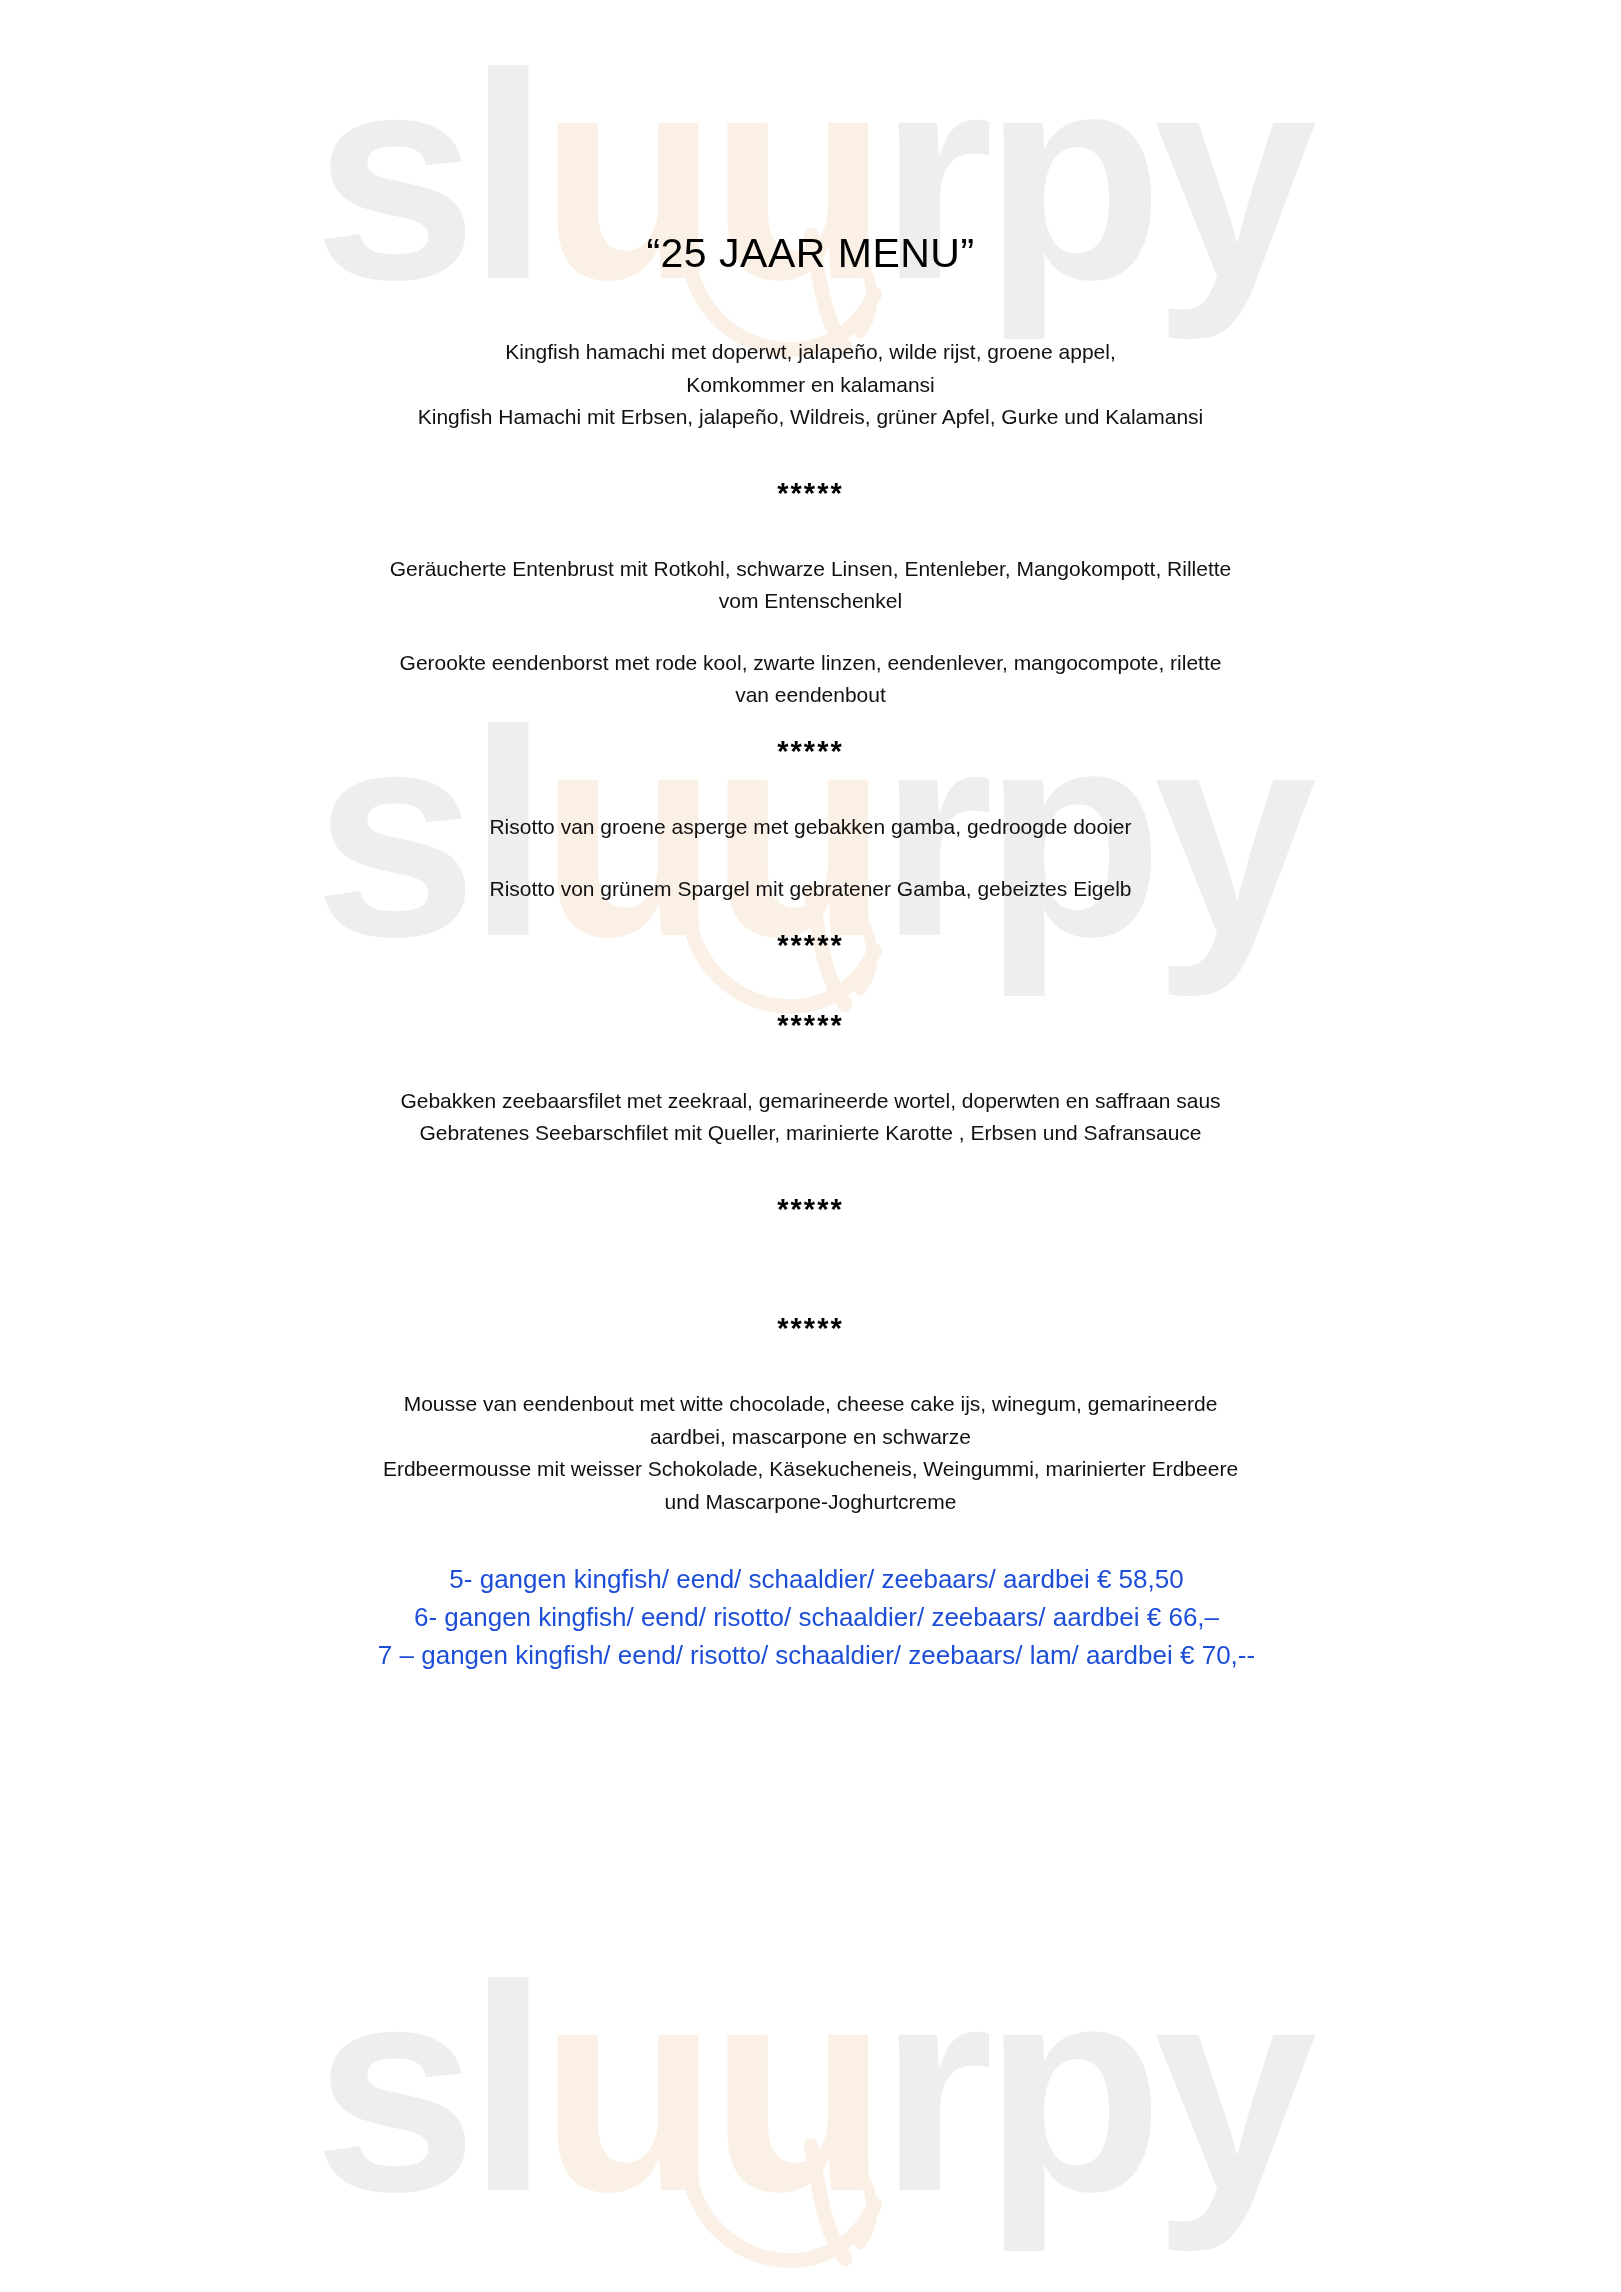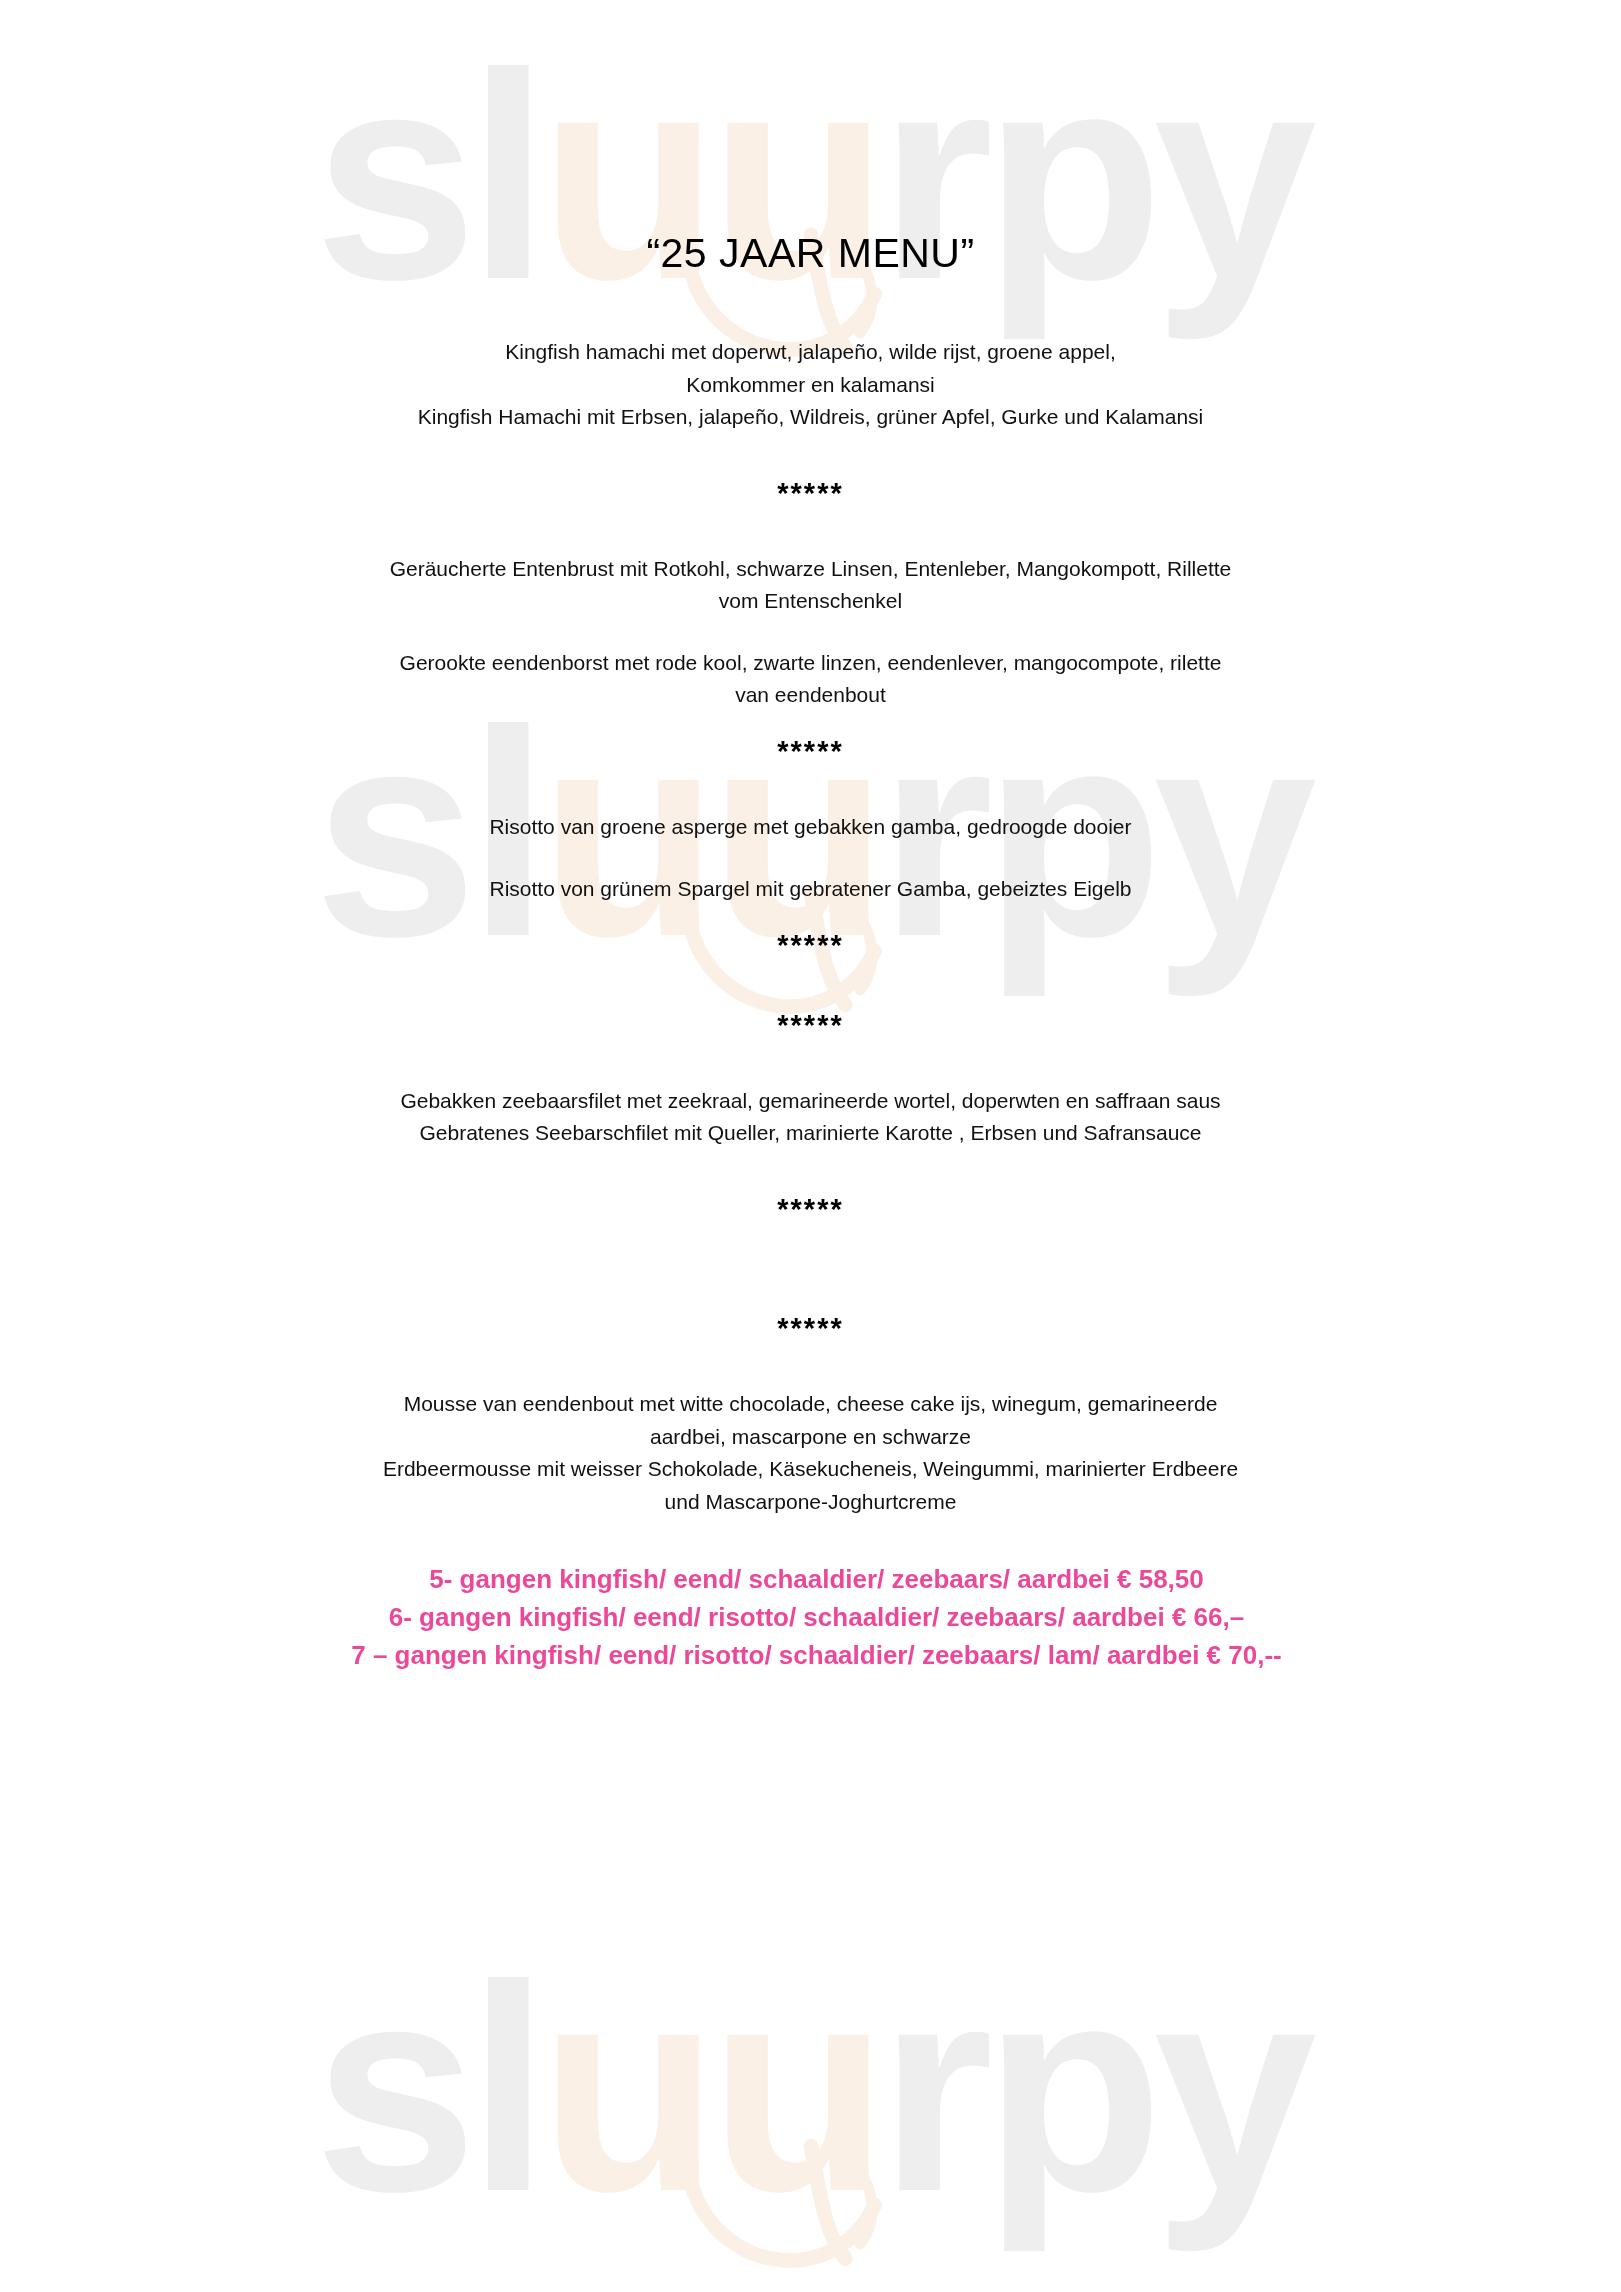--- a/index.html
+++ b/index.html
@@ -103,24 +103,24 @@
     color: #000000;
     line-height: 1;
   }
 
   .prices {
     text-align: center;
     margin-top: 43px;
   }
   .price-line {
     font-family: "Liberation Sans", sans-serif;
-    font-weight: 700;
+    font-weight: 400;
     font-size: 26px;
     line-height: 1.45;
-    color: #ec4899;
+    color: #1d4ed8;
     margin: 0;
     padding-left: 12px;
   }
 
   
   .gap-s { height: 25.5px; }
   .gap-m { height: 45px; }
   .gap-l { height: 59px; }
 </style>
 </head>

